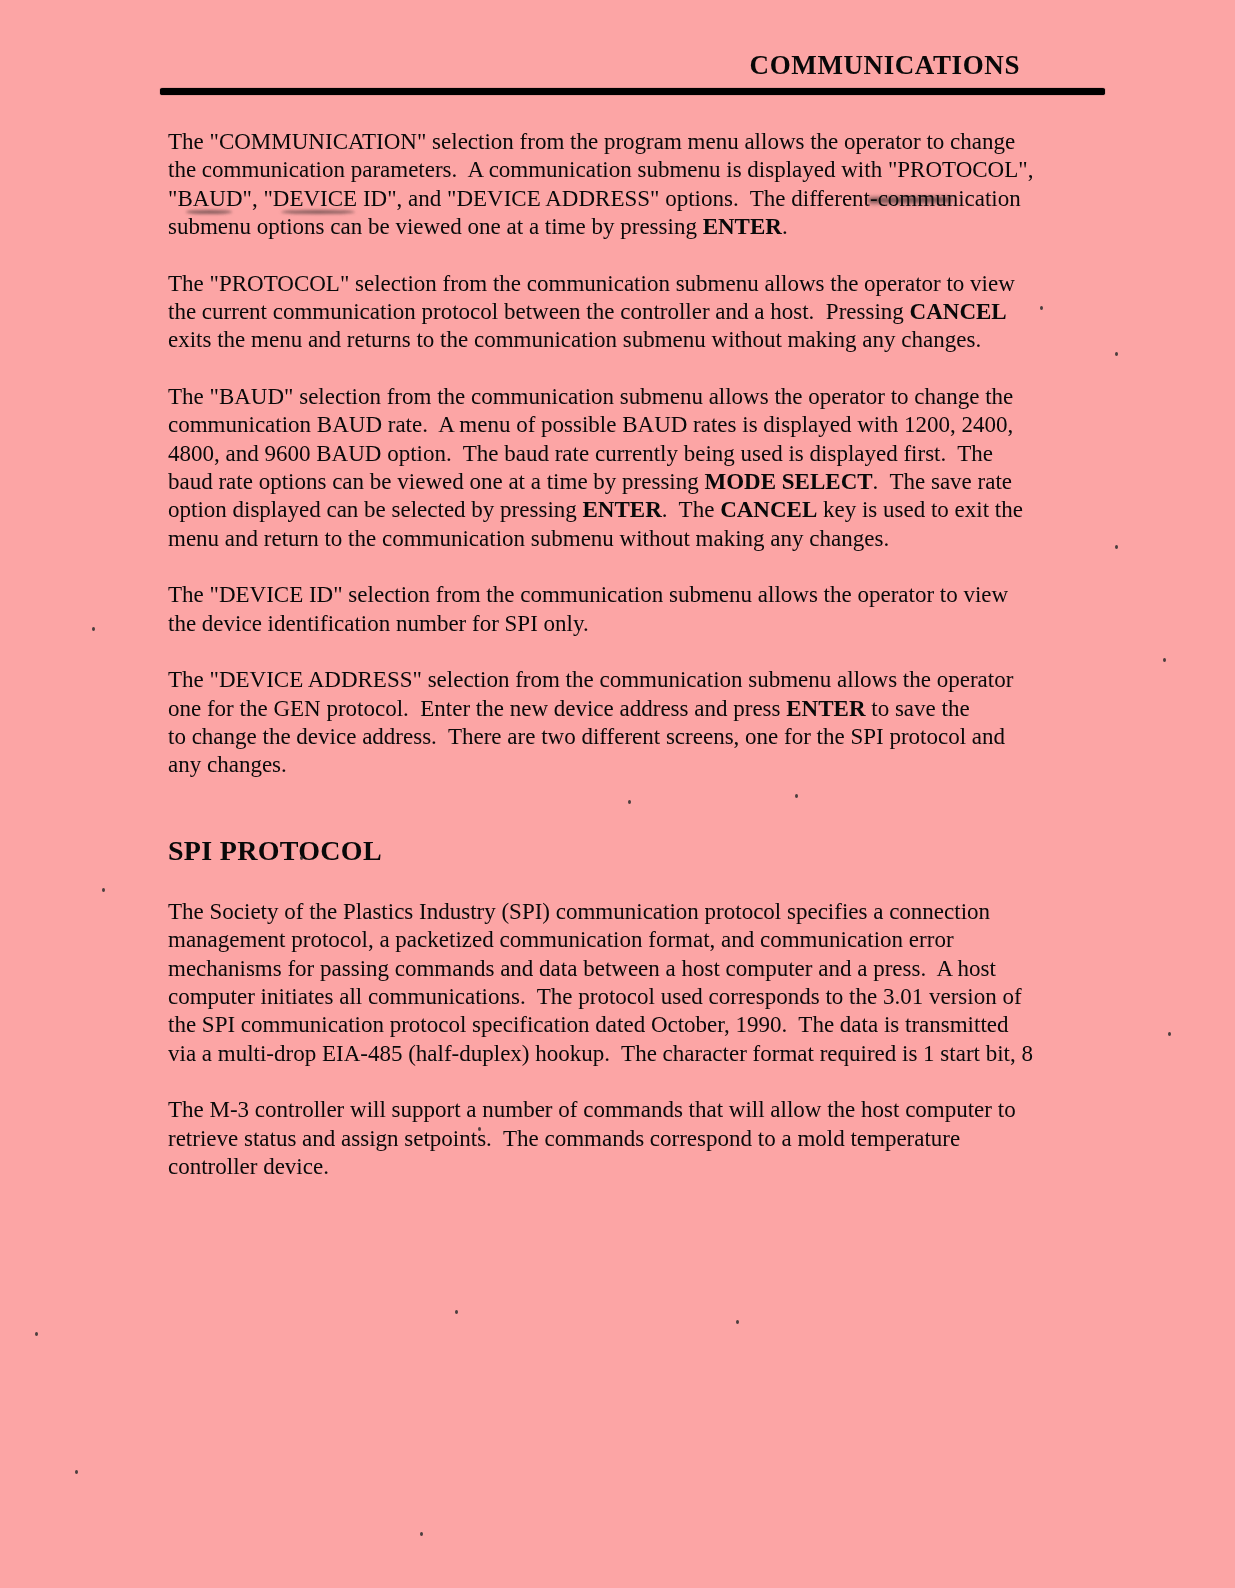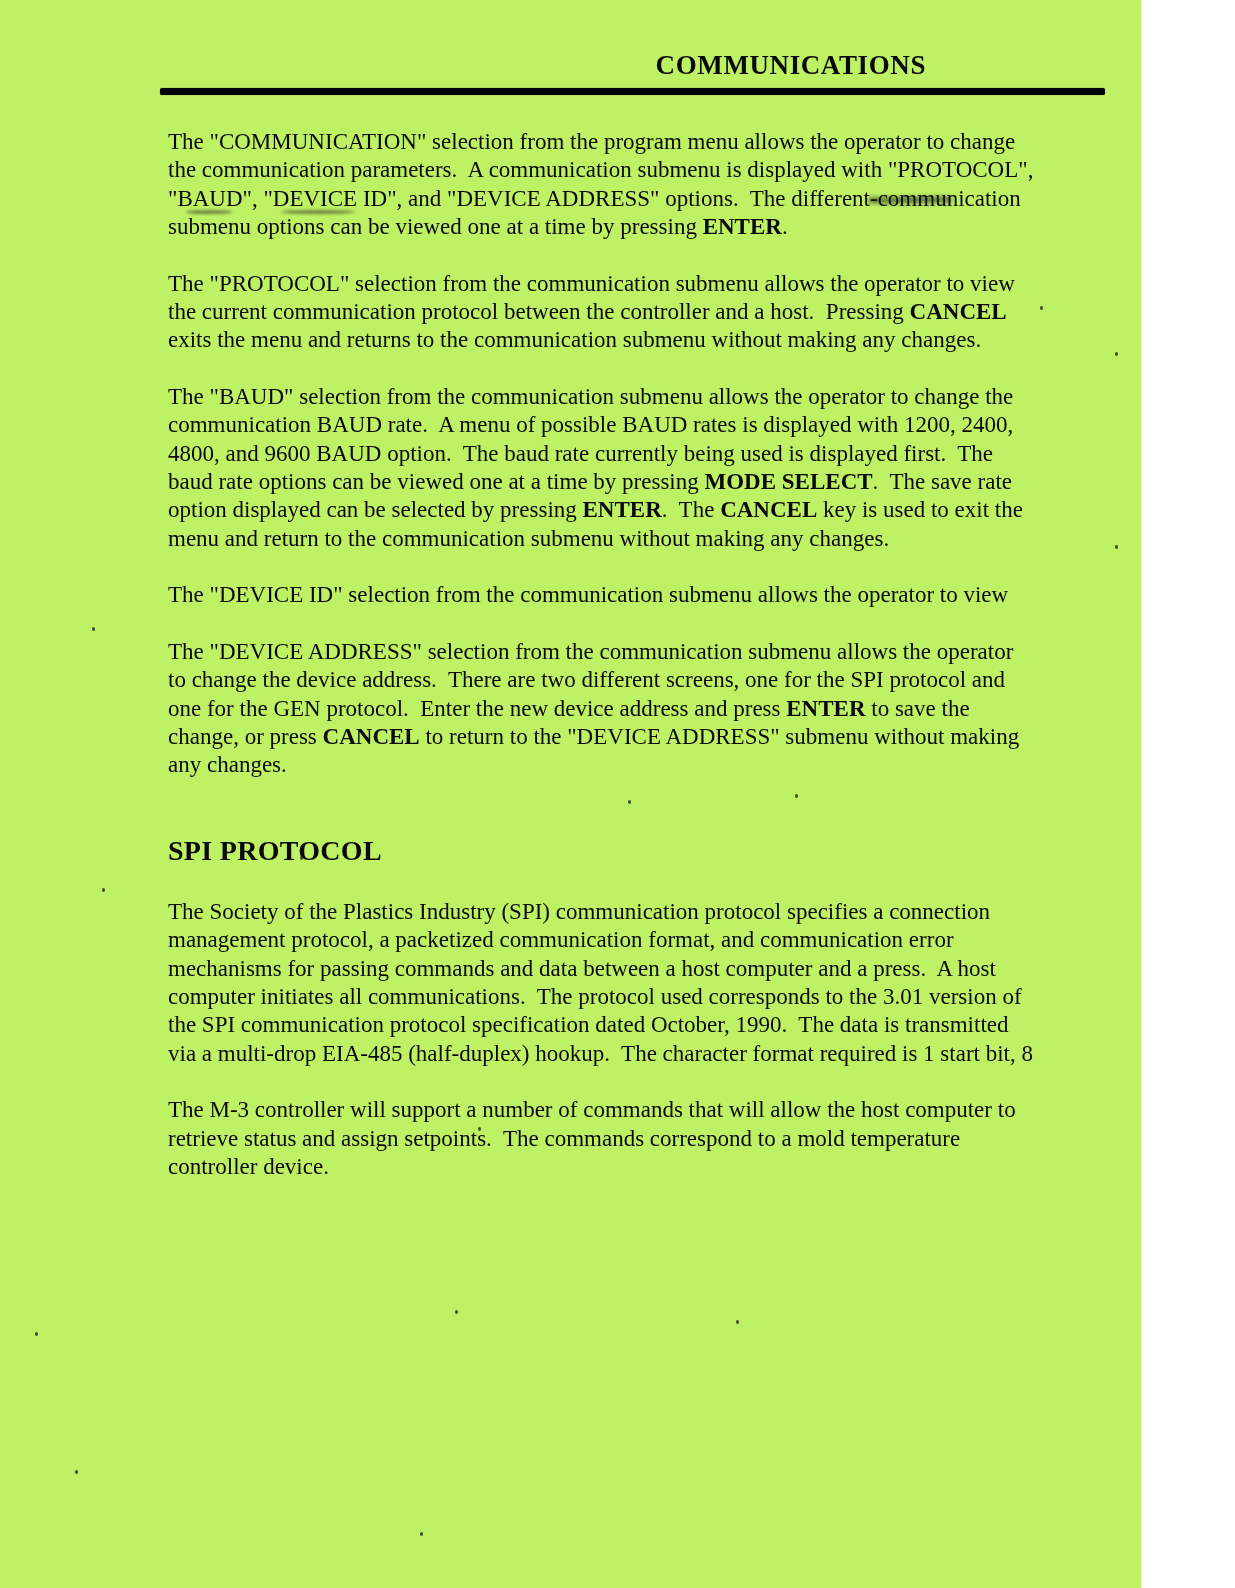--- a/index.html
+++ b/index.html
@@ -1,20 +1,20 @@
 <!DOCTYPE html>
 <html><head>
 <meta charset="utf-8">
 <style>
   html, body { margin: 0; padding: 0; background: #ffffff; }
   .page {
     position: relative;
-    width: 1141px;
+    width: 1235px;
     height: 1588px;
-    background: #bef264;
+    background: #fca5a5;
     overflow: hidden;
     font-family: "Liberation Serif", serif;
     color: #161616;
   }
   .ink { filter: blur(0.3px) contrast(1.12); }
 
   .header-title {
     position: absolute;
     top: 50px;
     right: 215px;
@@ -112,26 +112,26 @@
         <p class="para">
           <span class="line"><span>The "BAUD" selection from the communication submenu allows the operator to change the</span></span>
           <span class="line"><span>communication BAUD rate.  A menu of possible BAUD rates is displayed with 1200, 2400,</span></span>
           <span class="line"><span>4800, and 9600 BAUD option.  The baud rate currently being used is displayed first.  The</span></span>
           <span class="line"><span>baud rate options can be viewed one at a time by pressing </span><span class="bold">MODE SELECT</span><span>.  The save rate</span></span>
           <span class="line"><span>option displayed can be selected by pressing </span><span class="bold">ENTER</span><span>.  The </span><span class="bold">CANCEL</span><span> key is used to exit the</span></span>
           <span class="line"><span>menu and return to the communication submenu without making any changes.</span></span>
         </p>
         <p class="para">
           <span class="line"><span>The "DEVICE ID" selection from the communication submenu allows the operator to view</span></span>
+          <span class="line"><span>the device identification number for SPI only.</span></span>
         </p>
         <p class="para">
           <span class="line"><span>The "DEVICE ADDRESS" selection from the communication submenu allows the operator</span></span>
+          <span class="line"><span>one for the GEN protocol.  Enter the new device address and press </span><span class="bold">ENTER</span><span> to save the</span></span>
           <span class="line"><span>to change the device address.  There are two different screens, one for the SPI protocol and</span></span>
-          <span class="line"><span>one for the GEN protocol.  Enter the new device address and press </span><span class="bold">ENTER</span><span> to save the</span></span>
-          <span class="line"><span>change, or press </span><span class="bold">CANCEL</span><span> to return to the "DEVICE ADDRESS" submenu without making</span></span>
           <span class="line"><span>any changes.</span></span>
         </p>
         <h2 class="section-heading">SPI PROTOCOL</h2>
         <p class="para">
           <span class="line"><span>The Society of the Plastics Industry (SPI) communication protocol specifies a connection</span></span>
           <span class="line"><span>management protocol, a packetized communication format, and communication error</span></span>
           <span class="line"><span>mechanisms for passing commands and data between a host computer and a press.  A host</span></span>
           <span class="line"><span>computer initiates all communications.  The protocol used corresponds to the 3.01 version of</span></span>
           <span class="line"><span>the SPI communication protocol specification dated October, 1990.  The data is transmitted</span></span>
           <span class="line"><span>via a multi-drop EIA-485 (half-duplex) hookup.  The character format required is 1 start bit, 8</span></span>

